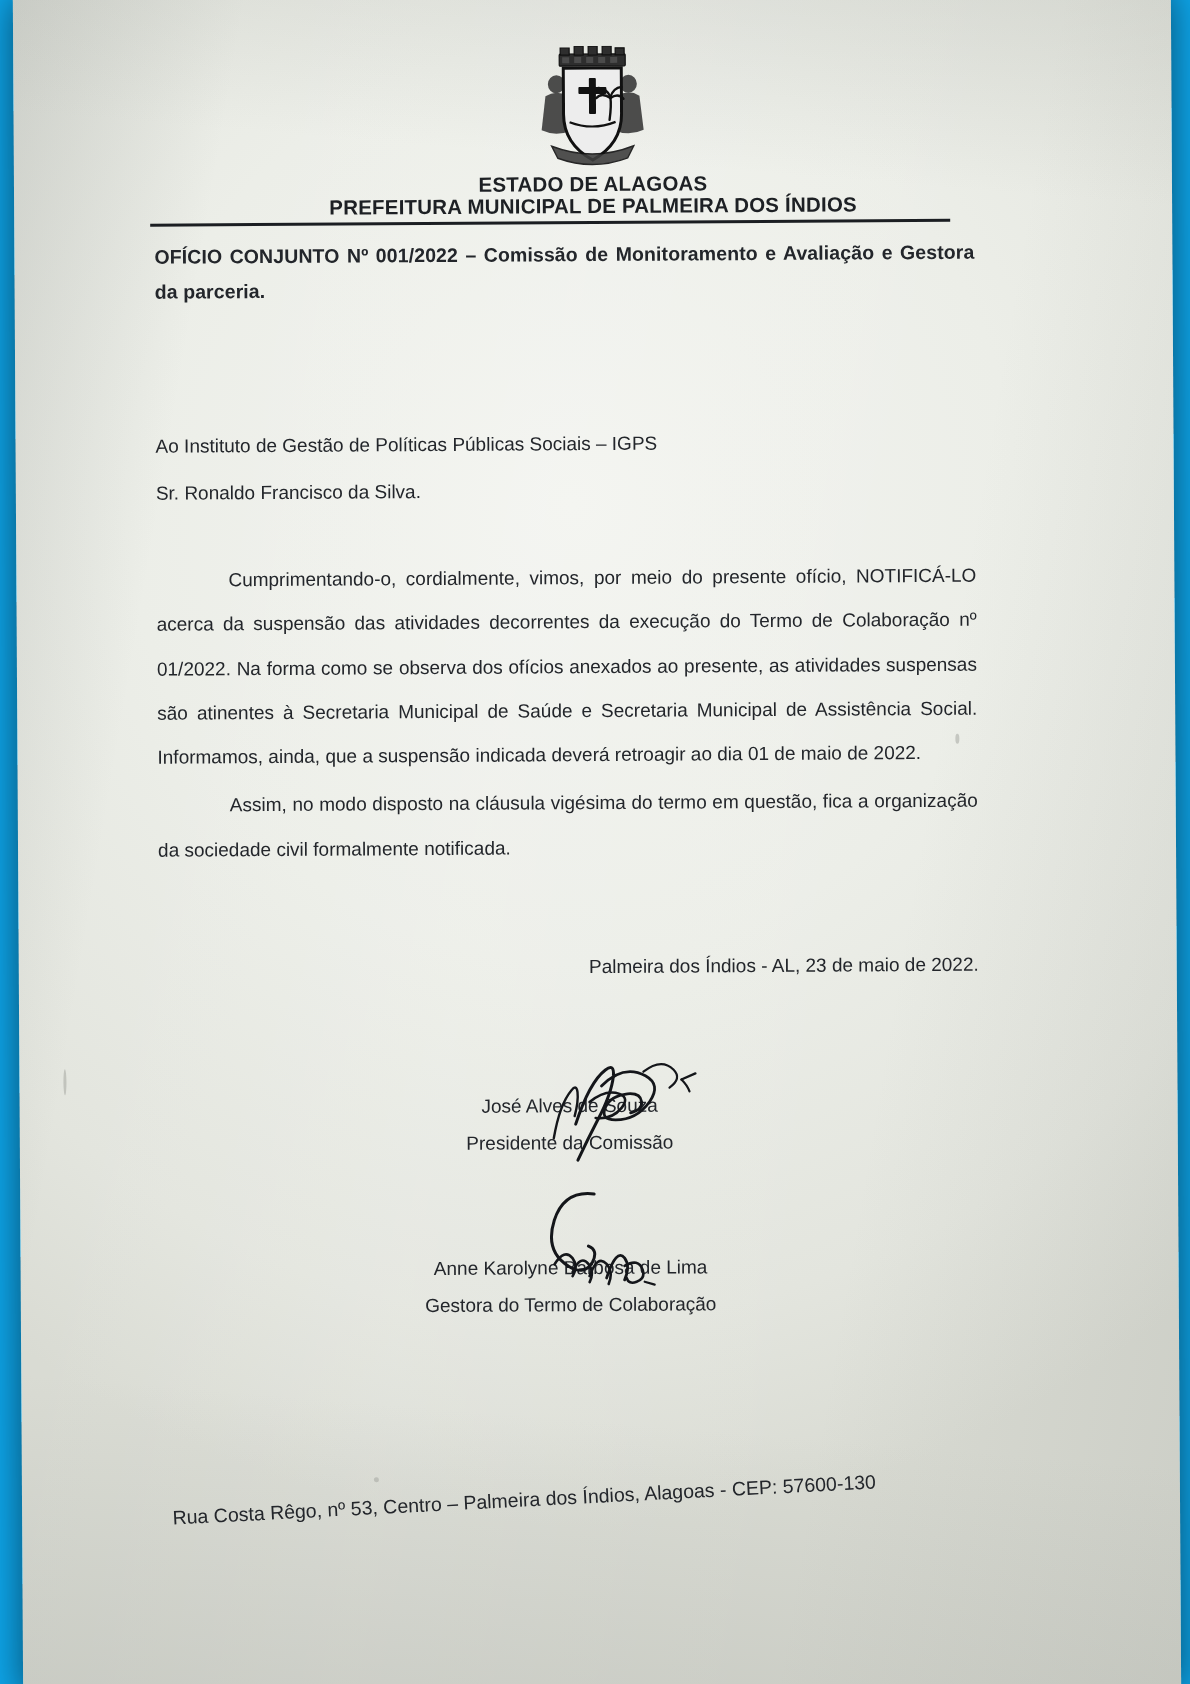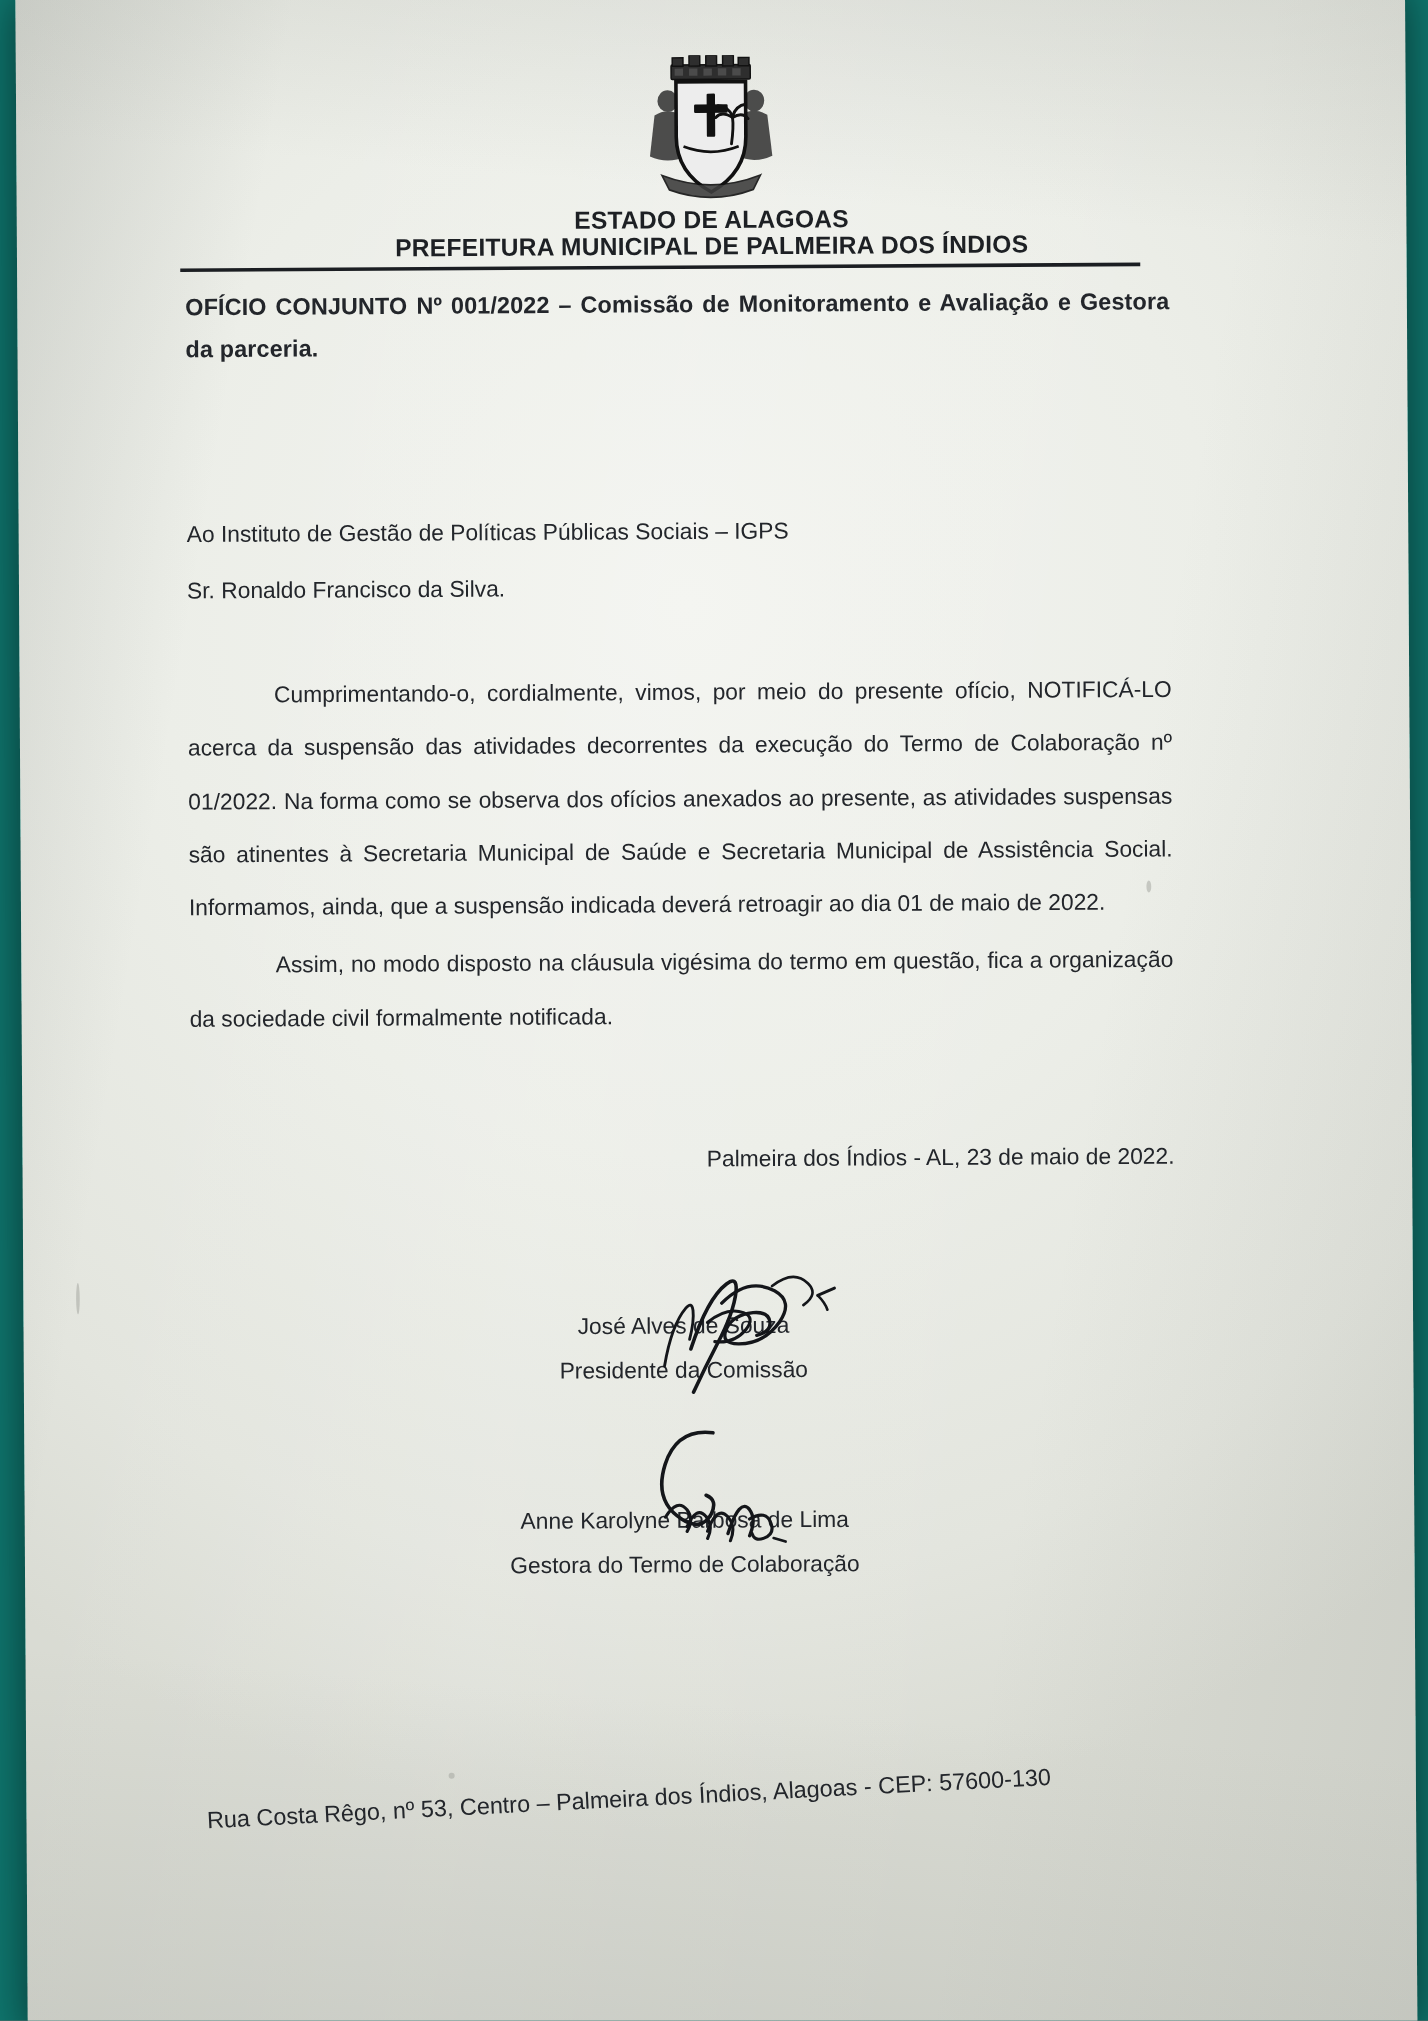--- a/index.html
+++ b/index.html
@@ -7,21 +7,21 @@
     margin: 0;
     padding: 0;
     background: #6e6e6e;
   }
   #page {
     position: relative;
     width: 1190px;
     height: 1684px;
     overflow: hidden;
     font-family: "Liberation Sans", sans-serif;
-    background: #0f766e;
+    background: #0ea5e9;
   }
 
   
   #paper {
     position: absolute;
     left: 18px;
     top: -6px;
     width: 1158px;
     height: 1700px;
     background:

